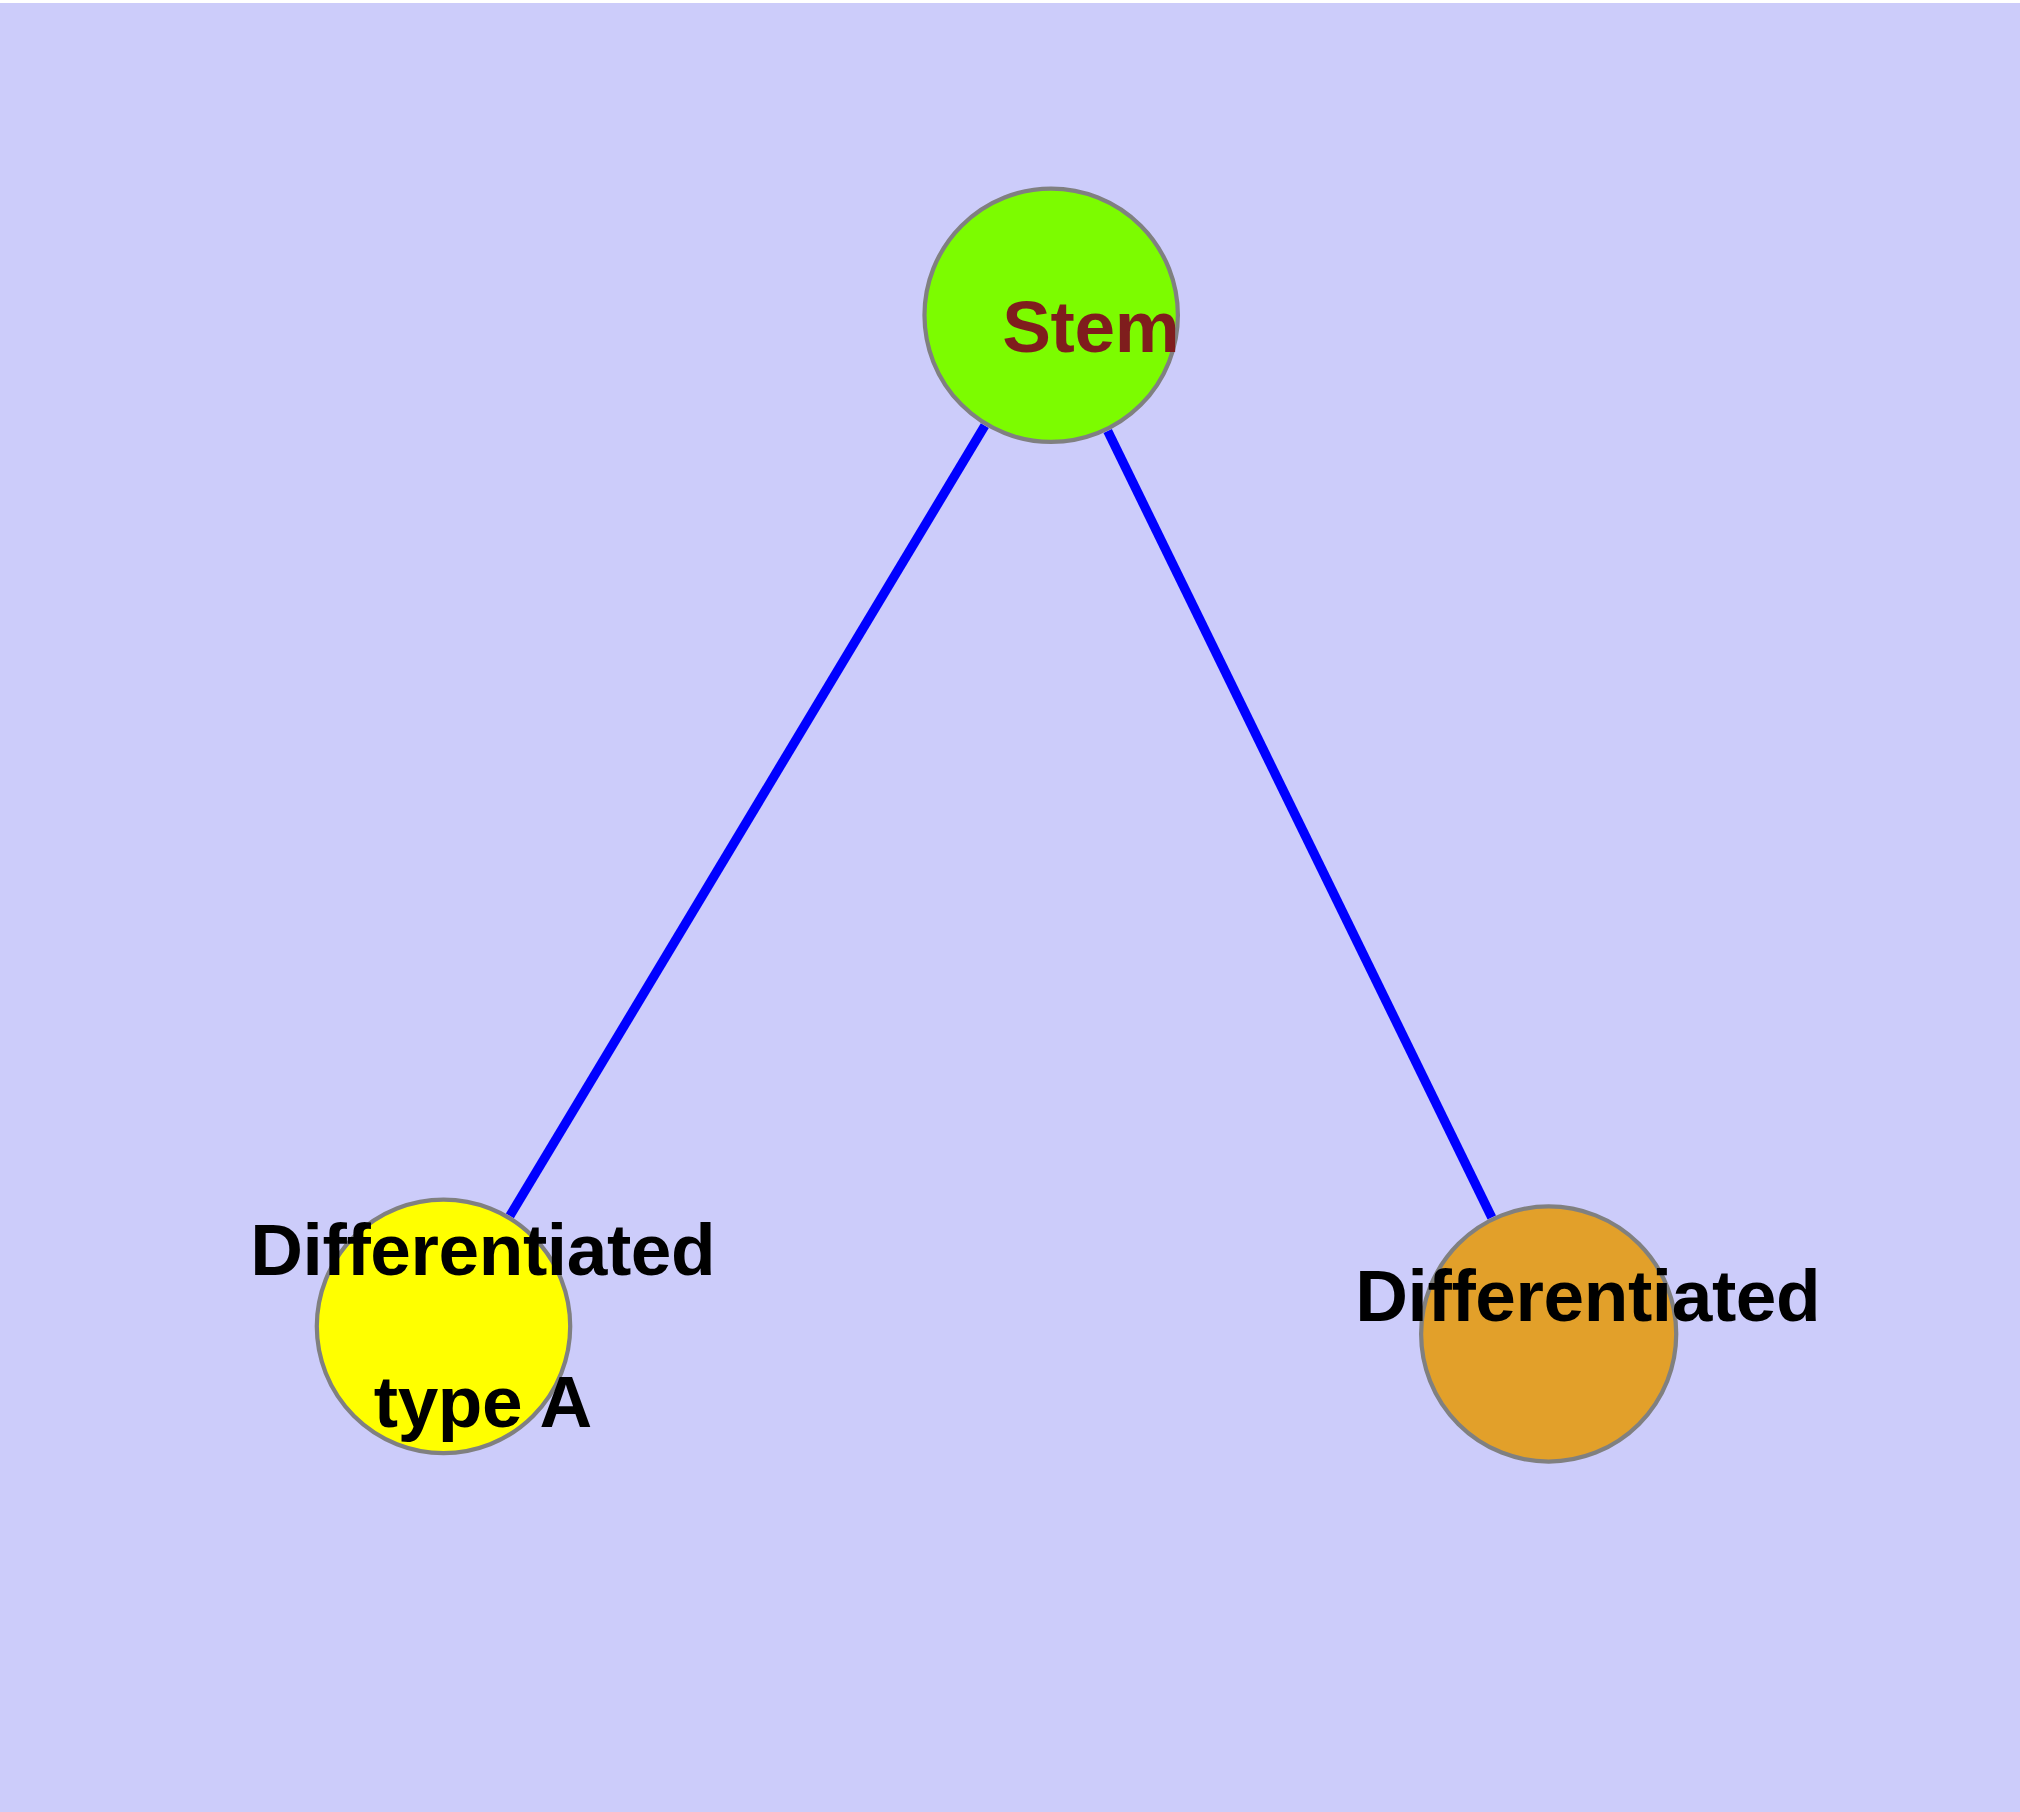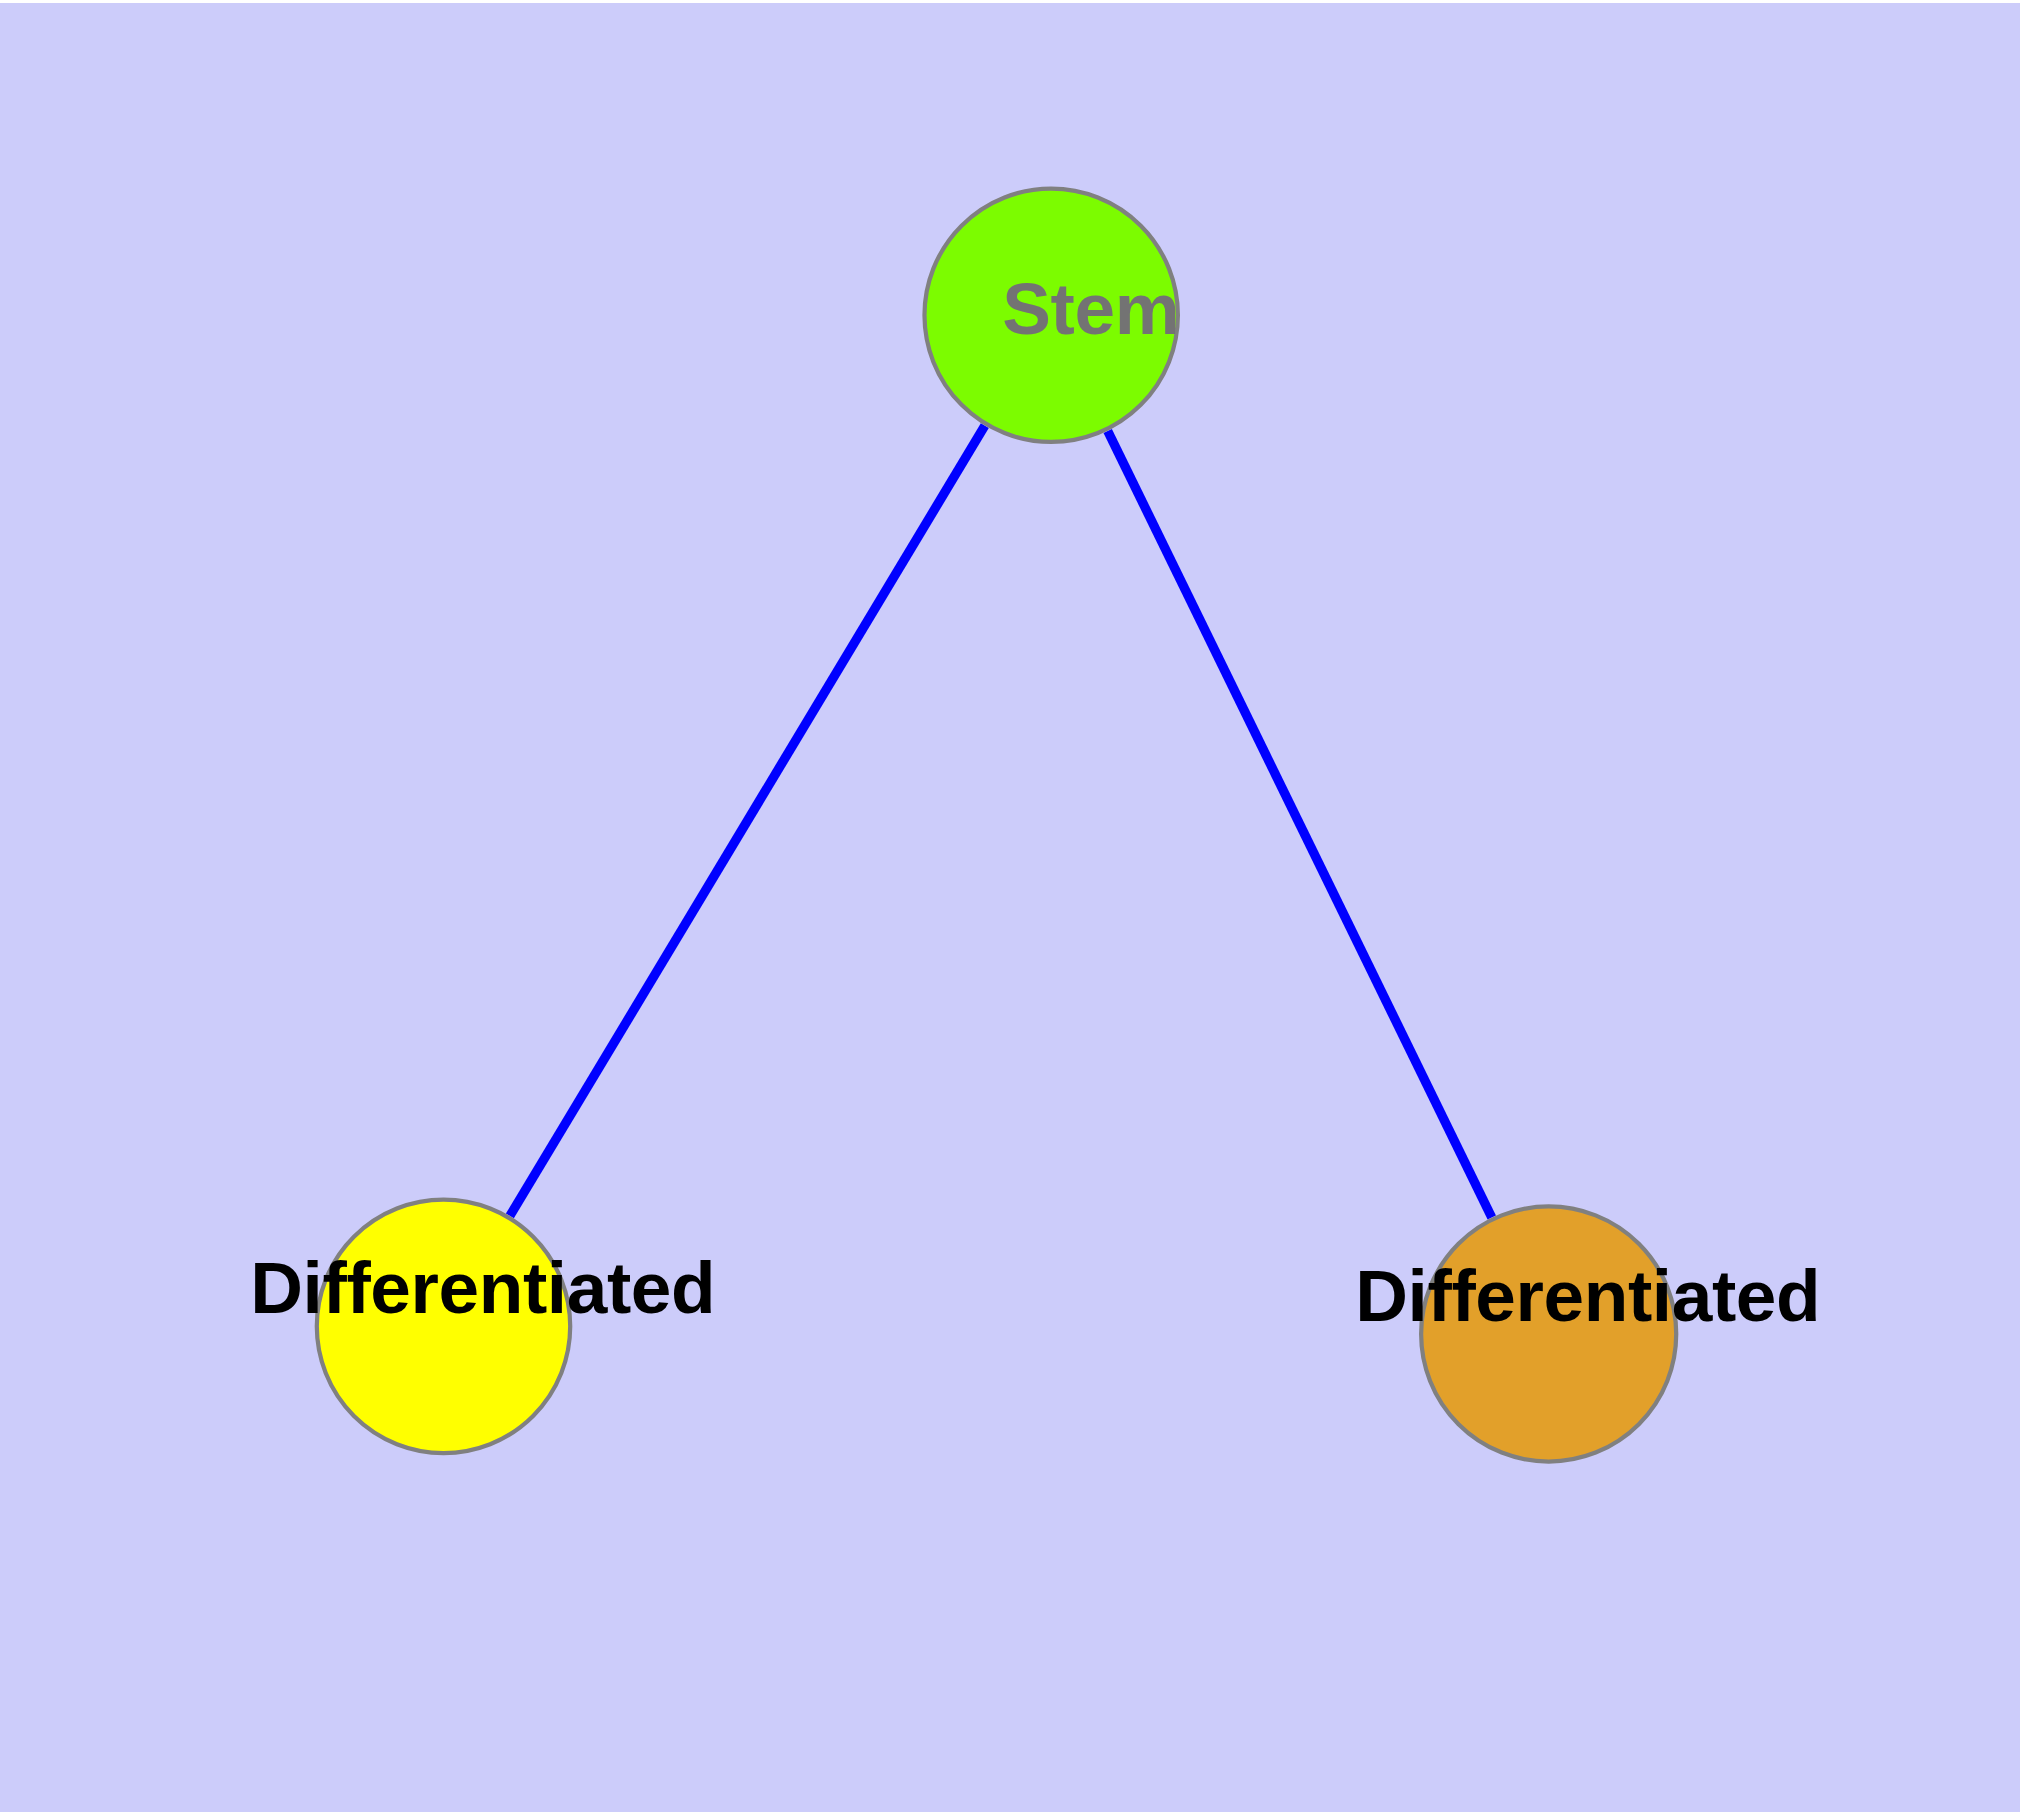--- a/index.html
+++ b/index.html
@@ -56,26 +56,27 @@
       <line x1="1161.7003095550078" y1="502.2810748966188" x2="601.2996904449922" y2="1434.7189251033813" stroke="#0000ff" stroke-width="11" stroke-linecap="butt"></line>
       <line x1="1306.7008317001714" y1="508.5833044354448" x2="1759.860347038643" y2="1436.5181211932693" stroke="#0000ff" stroke-width="11" stroke-linecap="butt"></line>
     </g>
     <g>
       <circle cx="1240" cy="372" r="149.5" fill="#7cfc00" stroke="#808080" stroke-width="5"></circle>
       <circle cx="523" cy="1565" r="149.5" fill="#ffff00" stroke="#808080" stroke-width="5"></circle>
       <circle cx="1827" cy="1574" r="150.5" fill="#e2a02a" stroke="#808080" stroke-width="5"></circle>
     </g>
   </svg>
 
-  <div class="node-label" id="label-stem" style="left: 1051px; top: 309px; color: #737373; font-size: 73px; font-weight: bold;">
+  <div class="node-label" id="label-stem" style="left: 1051px; top: 327px; color: #7f1d1d; font-size: 73px; font-weight: bold;">
     <span>Stem</span>
   </div>
 
   <div class="node-label" id="label-diff-a" style="left: 443px; top: 1326px; color: rgb(0, 0, 0); font-size: 73px; font-weight: bold;">
     <span>Differentiated</span><br>
+    <span>type A</span>
   </div>
 
   <div class="node-label" id="label-diff-b" style="left: 1548px; top: 1334px; color: rgb(0, 0, 0); font-size: 73px; font-weight: bold;">
     <span>Differentiated</span><br>
   </div>
 
 </div>
 
 
 </body></html>

